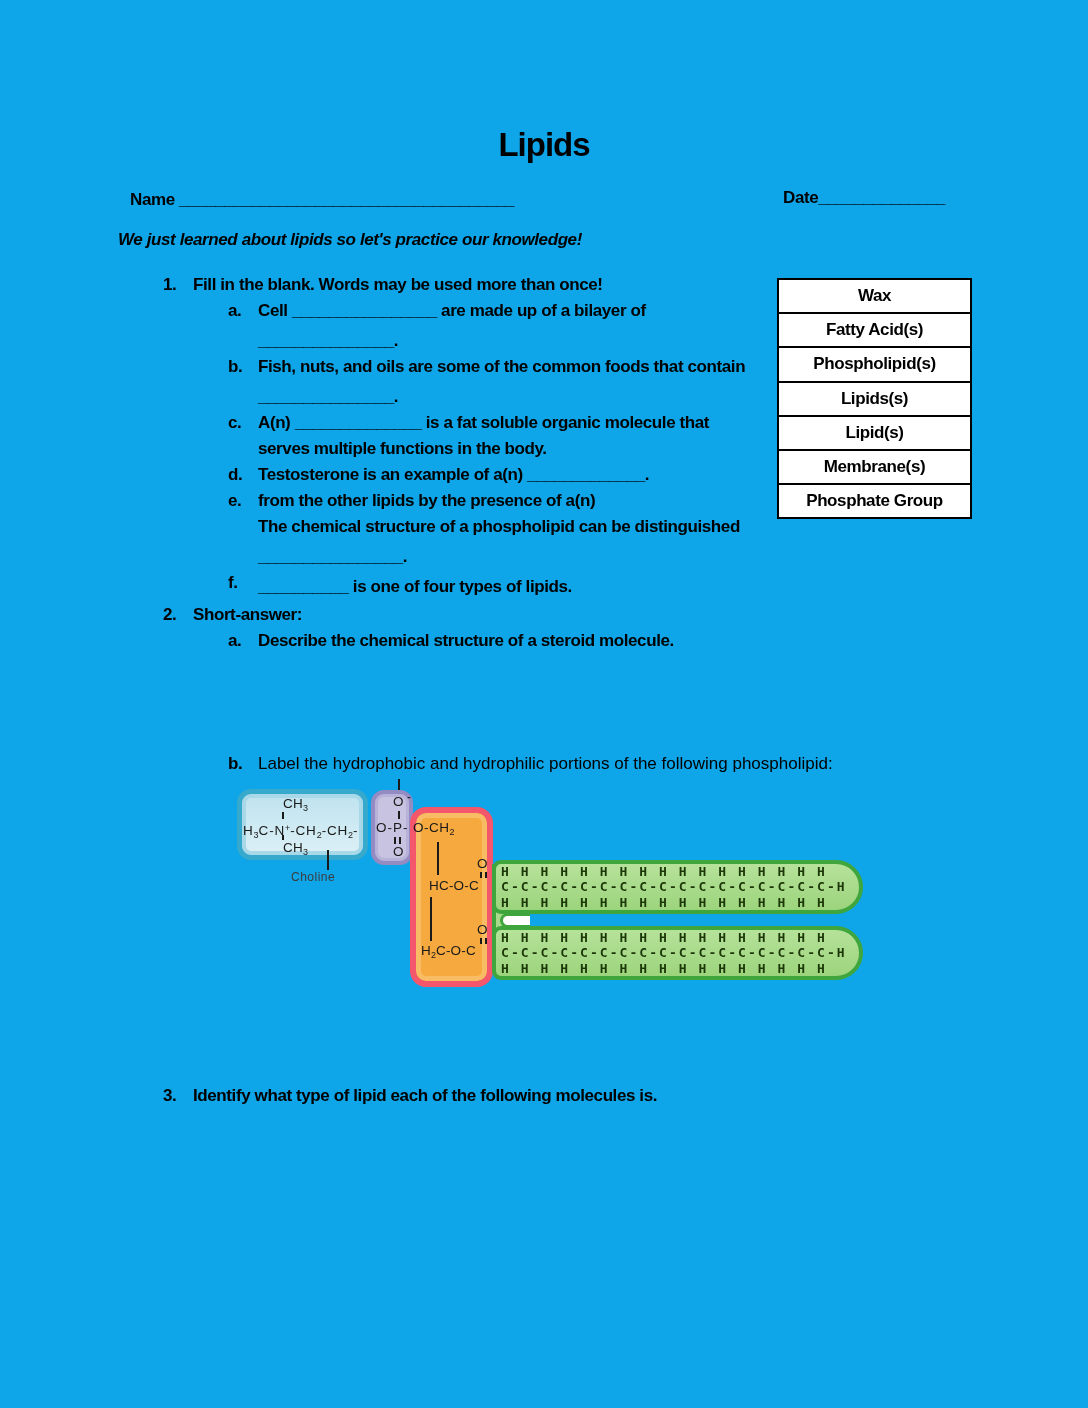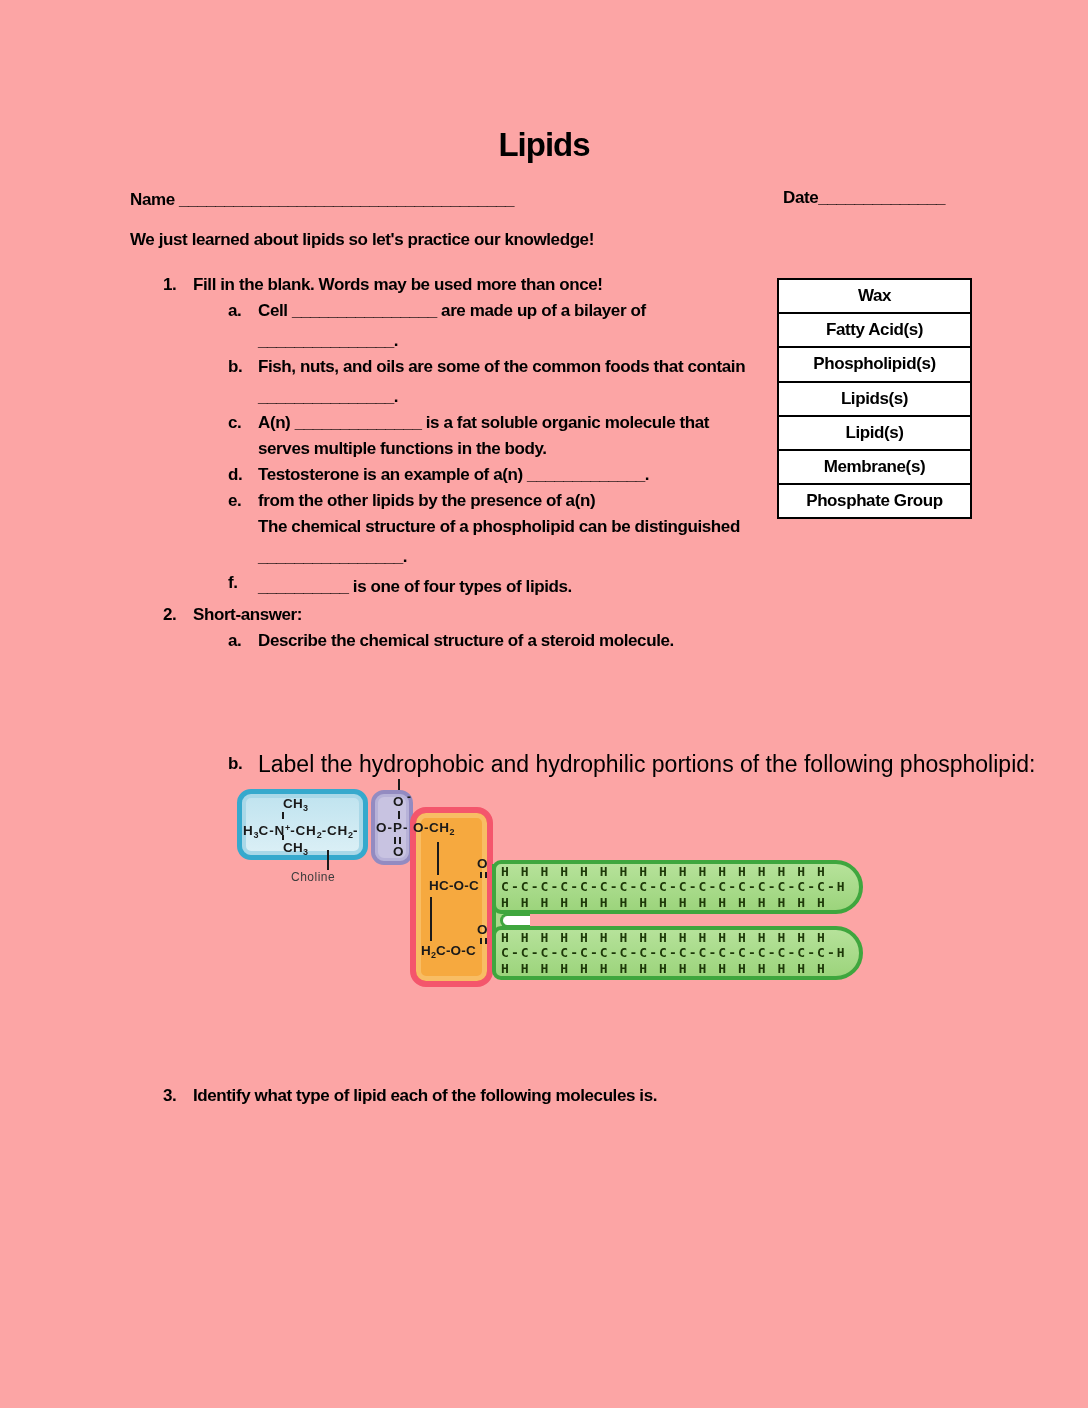--- a/index.html
+++ b/index.html
@@ -1,45 +1,45 @@
 <!DOCTYPE html>
 <html style="--choline-border: #36a9cd; --choline-fill: #cde8f2; --phosphate-border: #938bc1; --phosphate-fill: #c8c3e1; --glycerol-border: #f4566c; --glycerol-fill: #f6a93f; --chain-border: #3fa63e; --chain-fill: #a9da8a;"><head>
 <meta charset="utf-8">
 <title>Lipids</title>
 <style>
   html,body{margin:0;padding:0;background:#888;}
-  #page{position:relative;width:1088px;height:1408px;background:#fca5a5;margin:0 auto;
+  #page{position:relative;width:1088px;height:1408px;background:#0ea5e9;margin:0 auto;
         font-family:"Liberation Sans",sans-serif;color:#000;overflow:hidden;}
   .wsf{font-weight:700;font-size:17px;letter-spacing:-0.4px;}
   .abs{position:absolute;}
   #title{top:126px;left:0;width:100%;text-align:center;font-size:33px;font-weight:700;letter-spacing:-1px;}
   #name-block{top:190px;left:130px;white-space:nowrap;}
   #date-block{top:188px;left:783px;white-space:nowrap;}
-  #intro{top:230px;left:130px;white-space:nowrap;}
+  #intro{top:230px;left:118px;white-space:nowrap;font-style:italic;}
   .qblock{white-space:nowrap;}
   #q1{top:272px;left:163px;}
   #q2{top:602px;left:163px;}
   #q2b{top:751px;left:228px;display:flex;}
   #q3{top:1083px;left:163px;}
   .q-head{display:flex;line-height:26px;}
   .q-num{width:30px;flex:none;}
   .qitem{display:flex;margin-left:65px;}
   .qletter{width:30px;flex:none;line-height:26px;}
   .qlines div{line-height:26px;}
   .qlines .blankline{margin-top:4px;}
-  .reg{font-weight:400;letter-spacing:0;font-size:23px;line-height:26px;}
+  .reg{font-weight:400;letter-spacing:0;font-size:17px;line-height:26px;}
   
   #word-bank{top:278px;left:777px;width:195px;border:2px solid #000;background:#fff;box-sizing:border-box;}
   .wb-row{height:32.2px;line-height:32.2px;border-top:2px solid #000;text-align:center;
           font-weight:700;font-size:17px;letter-spacing:-0.4px;}
   .wb-row:first-child{border-top:none;}
   
   #dg{top:778px;left:237px;width:632px;height:218px;}
   #dg > div, #dg > span{position:absolute;box-sizing:border-box;}
-  .chem{font-size:13.5px;font-weight:700;color:#1a1a1a;white-space:nowrap;line-height:16px;letter-spacing:0.2px;}
+  .chem{font-size:13.5px;font-weight:400;color:#1a1a1a;white-space:nowrap;line-height:16px;letter-spacing:0.2px;}
   .chem sub{font-size:9px;vertical-align:-3px;letter-spacing:0;}
   .chem sup{font-size:9px;vertical-align:4px;letter-spacing:0;}
   .vbond{width:2px;background:#1a1a1a;}
   .dbl{width:7px;border-left:2px solid #1a1a1a;border-right:2px solid #1a1a1a;}
   .box-blue{left:0;top:11px;width:131px;height:71px;border-radius:14px;
     background:linear-gradient(180deg,#bfe3ef,#dcf0f6);border:5px solid var(--choline-border);
     box-shadow:inset 0 0 0 4px #a9d8e8;}
   .box-purple{left:134px;top:12px;width:42px;height:75px;border-radius:13px;
     background:var(--phosphate-fill);border:4px solid var(--phosphate-border);
     box-shadow:inset 0 0 0 3px #b7b2d8;}

